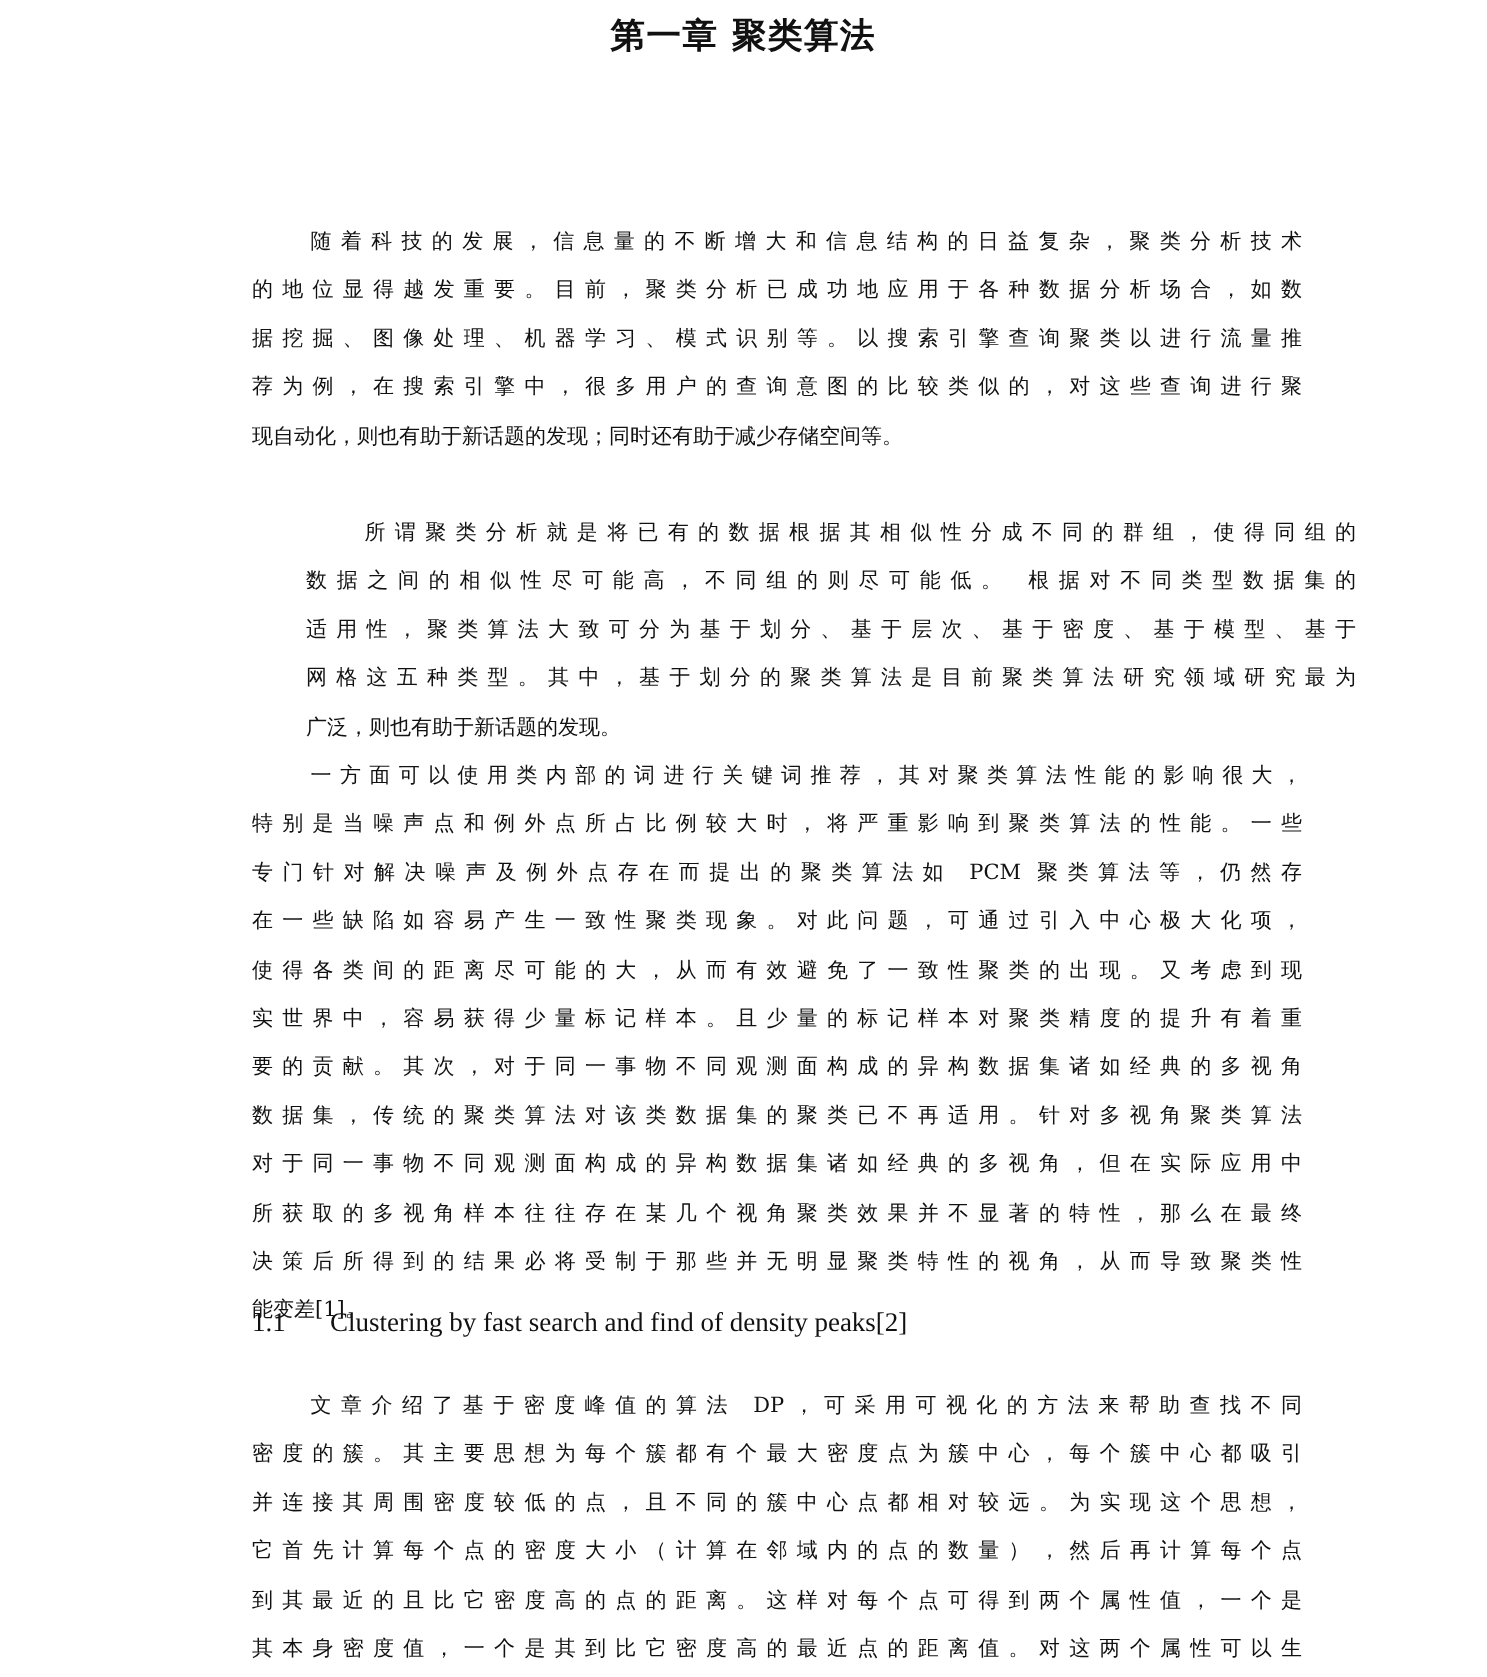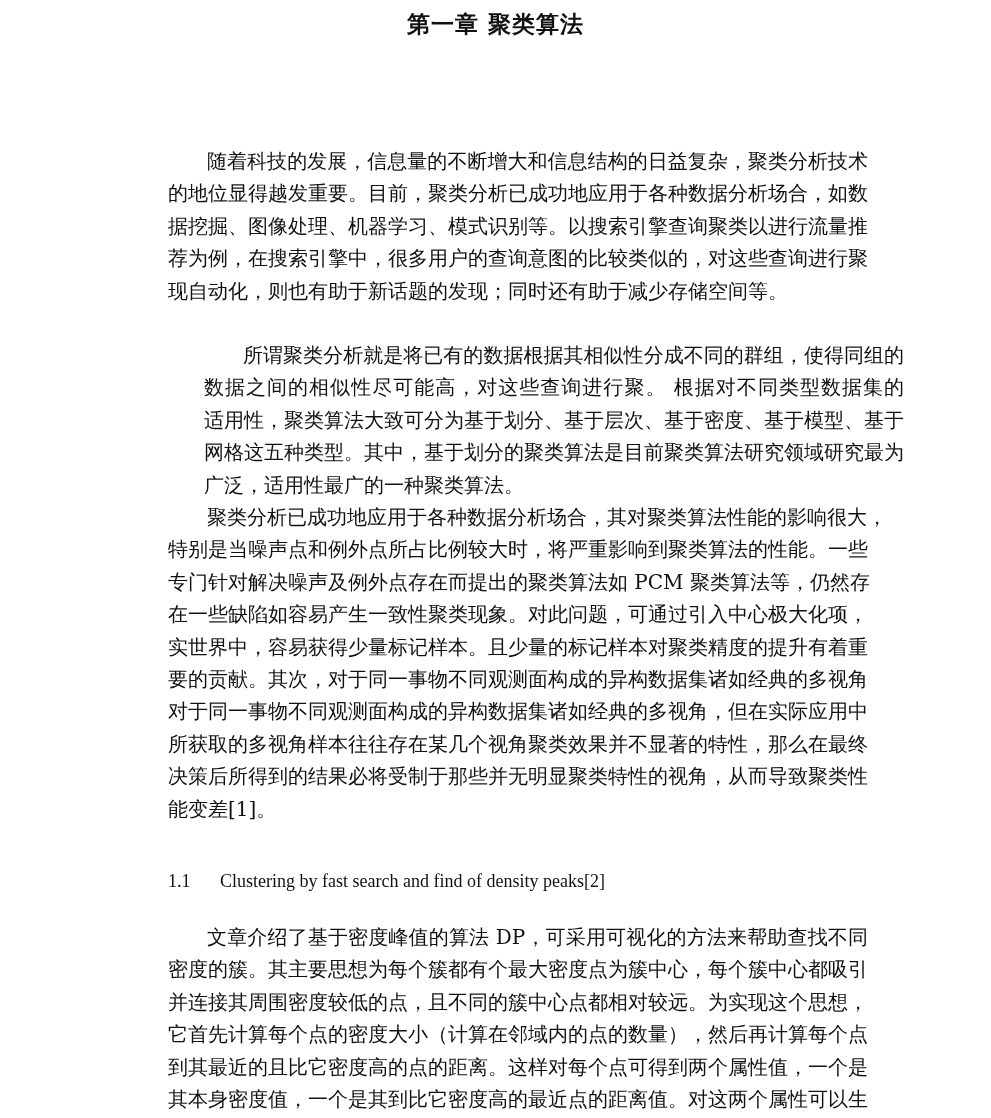--- a/index.html
+++ b/index.html
@@ -31,21 +31,21 @@
       font-family: "DejaVu Sans", "Liberation Sans", sans-serif;
       font-weight: bold;
       font-size: 23px;
       line-height: 36px;
       letter-spacing: 1px;
     }
     .para {
       position: absolute;
       left: 168px;
       width: 700px;
-      font-size: 20px;
+      font-size: 14px;
       line-height: 32.4px;
     }
     .para .line {
       display: block;
       white-space: nowrap;
       height: 32.4px;
       text-align: justify;
       text-align-last: justify;
     }
     .para .line.last {
@@ -78,33 +78,35 @@
   <div class="para" style="top:145px;">
     <span class="line indent">随着科技的发展，信息量的不断增大和信息结构的日益复杂，聚类分析技术</span>
     <span class="line">的地位显得越发重要。目前，聚类分析已成功地应用于各种数据分析场合，如数</span>
     <span class="line">据挖掘、图像处理、机器学习、模式识别等。以搜索引擎查询聚类以进行流量推</span>
     <span class="line">荐为例，在搜索引擎中，很多用户的查询意图的比较类似的，对这些查询进行聚</span>
     <span class="line last">现自动化，则也有助于新话题的发现；同时还有助于减少存储空间等。</span>
   </div>
 
   <div class="para" style="top:339px;margin-left:36px;">
     <span class="line indent">所谓聚类分析就是将已有的数据根据其相似性分成不同的群组，使得同组的</span>
-    <span class="line">数据之间的相似性尽可能高，对这些查询进行聚。 根据对不同类型数据集的</span>
+    <span class="line">数据之间的相似性尽可能高，不同组的则尽可能低。 根据对不同类型数据集的</span>
     <span class="line">适用性，聚类算法大致可分为基于划分、基于层次、基于密度、基于模型、基于</span>
     <span class="line">网格这五种类型。其中，基于划分的聚类算法是目前聚类算法研究领域研究最为</span>
-    <span class="line last">广泛，适用性最广的一种聚类算法。</span>
+    <span class="line last">广泛，则也有助于新话题的发现。</span>
   </div>
 
   <div class="para" style="top:501px;">
-    <span class="line indent">聚类分析已成功地应用于各种数据分析场合，其对聚类算法性能的影响很大，</span>
+    <span class="line indent">一方面可以使用类内部的词进行关键词推荐，其对聚类算法性能的影响很大，</span>
     <span class="line">特别是当噪声点和例外点所占比例较大时，将严重影响到聚类算法的性能。一些</span>
     <span class="line">专门针对解决噪声及例外点存在而提出的聚类算法如 PCM 聚类算法等，仍然存</span>
     <span class="line">在一些缺陷如容易产生一致性聚类现象。对此问题，可通过引入中心极大化项，</span>
+    <span class="line">使得各类间的距离尽可能的大，从而有效避免了一致性聚类的出现。又考虑到现</span>
     <span class="line">实世界中，容易获得少量标记样本。且少量的标记样本对聚类精度的提升有着重</span>
     <span class="line">要的贡献。其次，对于同一事物不同观测面构成的异构数据集诸如经典的多视角</span>
+    <span class="line">数据集，传统的聚类算法对该类数据集的聚类已不再适用。针对多视角聚类算法</span>
     <span class="line">对于同一事物不同观测面构成的异构数据集诸如经典的多视角，但在实际应用中</span>
     <span class="line">所获取的多视角样本往往存在某几个视角聚类效果并不显著的特性，那么在最终</span>
     <span class="line">决策后所得到的结果必将受制于那些并无明显聚类特性的视角，从而导致聚类性</span>
     <span class="line last">能变差[1]。</span>
   </div>
 
   <div class="section-heading">
     <span class="num">1.1</span><span>Clustering by fast search and find of density peaks[2]</span>
   </div>
 

